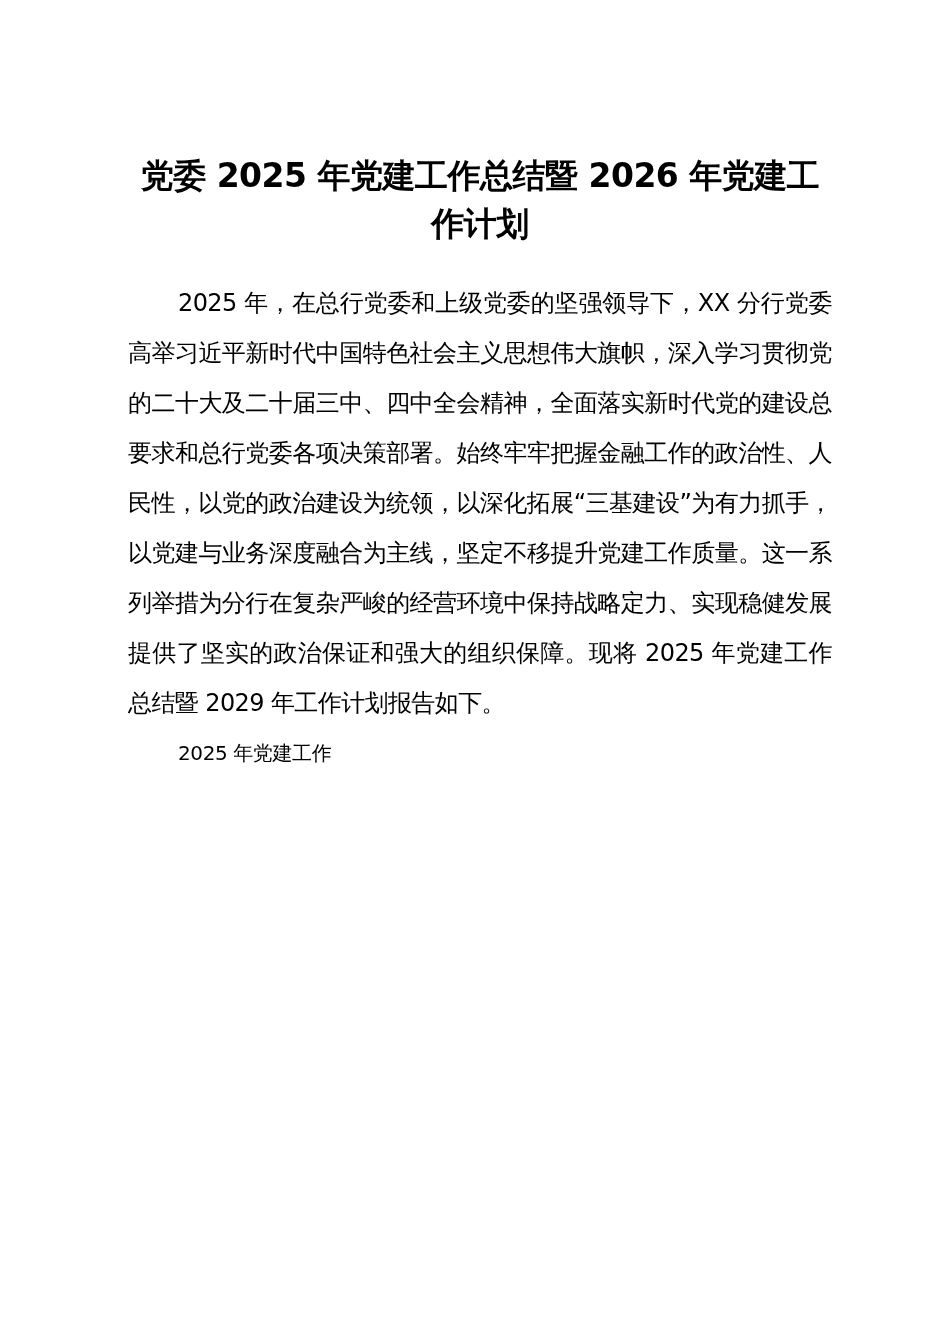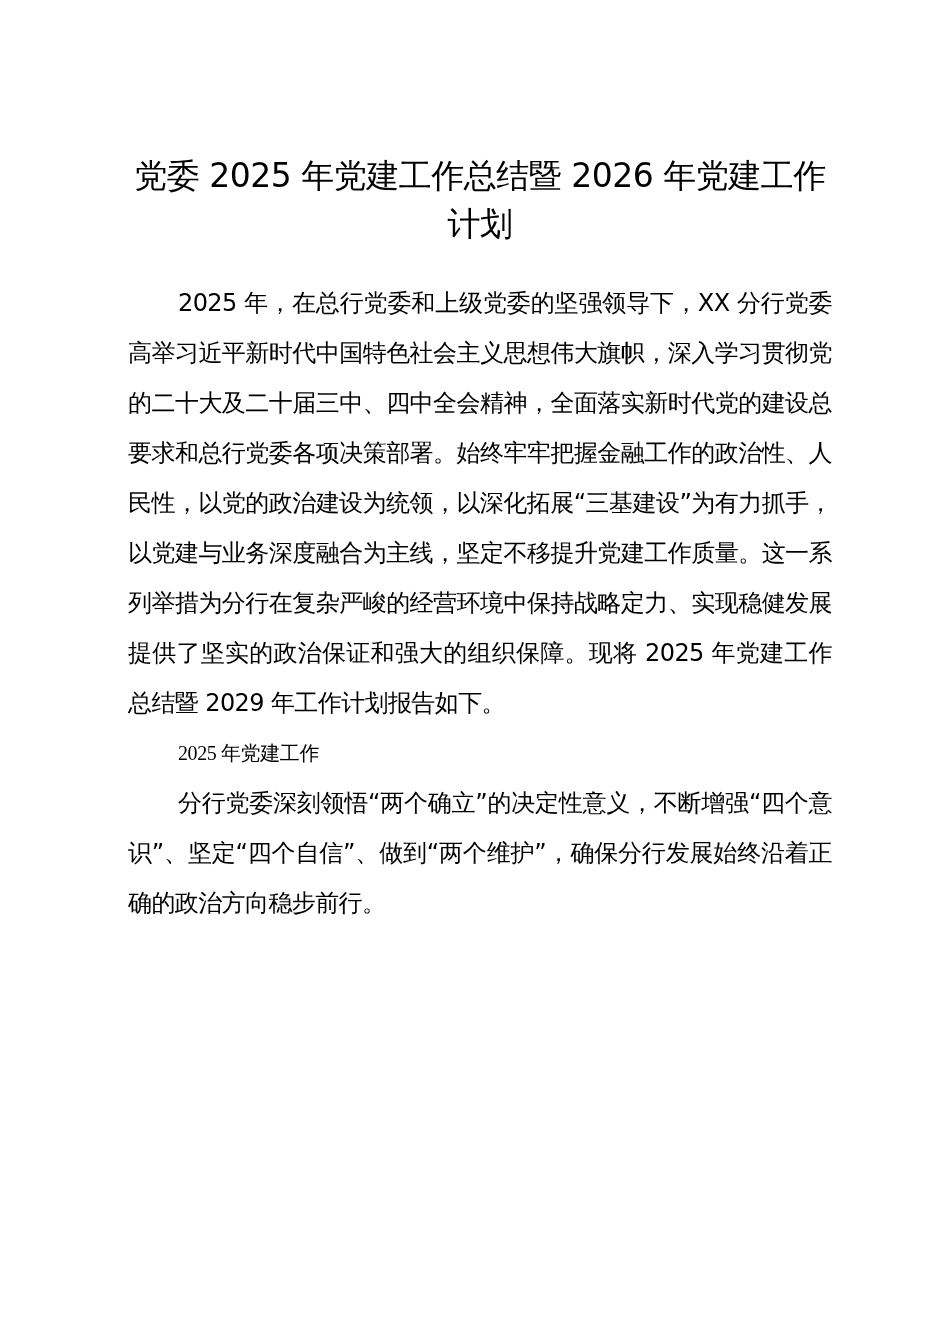--- a/index.html
+++ b/index.html
@@ -25,21 +25,21 @@
     }
     .content {
       position: absolute;
       left: 128px;
       top: 152px;
       width: 704px;
     }
     .doc-title {
       margin: 0;
       font-size: 33px;
-      font-weight: normal;
+      font-weight: bold;
       line-height: 48px;
       text-align: center;
       letter-spacing: -0.5px;
     }
     .body-text {
       margin-top: 30px;
     }
     .para {
       margin: 0;
       font-size: 24px;
@@ -51,21 +51,20 @@
     }
     .indent {
       text-indent: 50px;
     }
     .small-heading {
       font-size: 20px;
       line-height: 50px;
       margin: 0;
       text-indent: 50px;
       letter-spacing: -0.4px;
-      font-family: Liberation Serif, serif;
     }
     .section-heading {
       font-size: 22px;
       line-height: 50px;
       margin: 0;
       text-indent: 50px;
       letter-spacing: -0.3px;
     }
   </style>
 </head>
@@ -74,17 +73,16 @@
 <div class="page">
   <div class="content">
     <h1 class="doc-title">党委 2025 年党建工作总结暨 2026 年党建工作计划</h1>
 
     <div class="body-text">
       <p class="para indent">2025 年，在总行党委和上级党委的坚强领导下，XX 分行党委高举习近平新时代中国特色社会主义思想伟大旗帜，深入学习贯彻党的二十大及二十届三中、四中全会精神，全面落实新时代党的建设总要求和总行党委各项决策部署。始终牢牢把握金融工作的政治性、人民性，以党的政治建设为统领，以深化拓展“三基建设”为有力抓手，以党建与业务深度融合为主线，坚定不移提升党建工作质量。这一系列举措为分行在复杂严峻的经营环境中保持战略定力、实现稳健发展提供了坚实的政治保证和强大的组织保障。现将 2025 年党建工作总结暨 2029 年工作计划报告如下。</p>
 
       <p class="small-heading">2025 年党建工作</p>
 
 
-      <p class="para indent">分行党委深刻领悟“两个确立”的决定性意义，不断增强“四个意识”、坚定“四个自信”、做到“两个维护”，确保分行发展始终沿着正确的政治方向稳步前行。</p>
 
     </div>
   </div>
 </div>
 
 </body></html>

